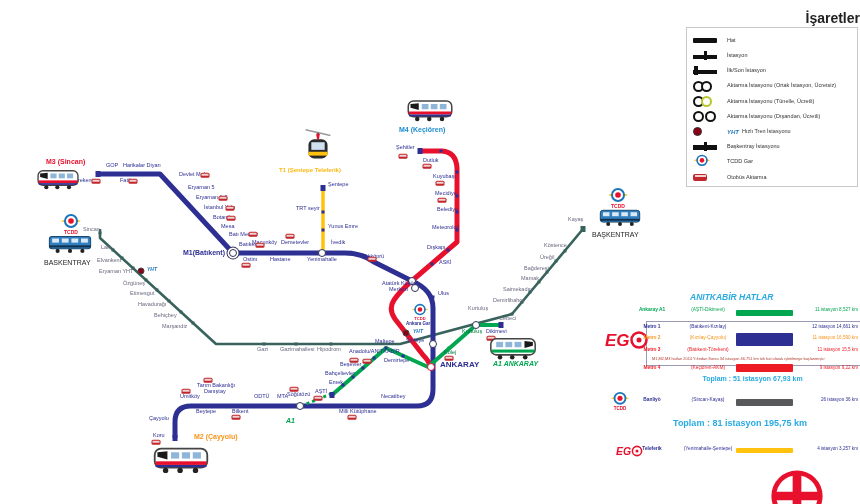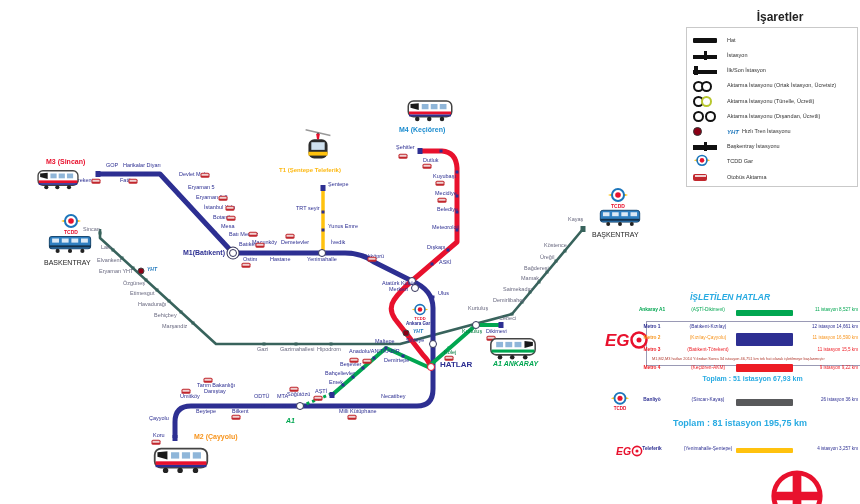--- a/index.html
+++ b/index.html
@@ -23,21 +23,21 @@
   .bg-m{background:#2d2f92}.bg-g{background:#00a650}
   .bg-t{background:#38635c}
   .mk.circ{width:6px;height:6px;border:1.5px solid #33335a;border-radius:50%;background:#fff}
   .mk.circ2{width:6px;height:6px;border:1.5px solid #33335a;border-radius:50%;background:#fff;box-shadow:0 0 0 1.5px #fff,0 0 0 2.5px #33335a}
   .mk.circred{width:6px;height:6px;border:1.5px solid #e8112d;border-radius:50%;background:#fff}
   .mk.yht{width:5px;height:5px;border-radius:50%;background:#8b0015;border:1px solid #444}
   .bus{position:absolute;width:9px;height:4.5px;transform:translate(-50%,-50%);background:#c1272d;border-radius:1.5px}
   .bus::after{content:"";position:absolute;left:1px;top:1px;width:6.5px;height:1.5px;background:#f0d2d2}
   .icon{position:absolute}
   
-  #legend-title{position:absolute;left:700;top:10px;left:700px;width:160px;text-align:center;font-size:12px;color:#222;font-weight:bold}
+  #legend-title{position:absolute;left:700;top:10px;left:700px;width:160px;text-align:right;font-size:14px;color:#222;font-weight:bold}
   #legend{position:absolute;left:686px;top:27px;width:172px;height:160px;border:1px solid #c9c9c9;background:#fff;box-sizing:border-box;padding:5px 4px 0 6px}
   .lg-row{display:flex;align-items:center;height:15.2px}
   .lg-ic{width:34px;display:flex;align-items:center;justify-content:flex-start;flex:none}
   .lg-lb{font-size:5.5px;color:#333;line-height:1}
   .lg-bar{width:24px;height:5px;background:#111;border-radius:1px}
   .lg-st{position:relative;width:24px;height:9px}
   .lg-st .b{position:absolute;left:0;bottom:1px;width:24px;height:4px;background:#111}
   .lg-st .t{position:absolute;left:11px;top:0;width:3px;height:9px;background:#111}
   .lg-term .b{height:4px}
   .lg-term .t{left:1px;width:4px;height:9px}
@@ -260,21 +260,21 @@
       <div class="bus" style="left: 427px; top: 166px;"></div>
       <div class="bus" style="left: 440px; top: 183px;"></div>
       <div class="bus" style="left: 442px; top: 200px;"></div>
       <div class="ll red" style="left: 46px; top: 158px; font-size: 7px;">M3 (Sincan)</div>
       <div class="ll navy" style="left: 183px; top: 249px; font-size: 7px;">M1(Batıkent)</div>
       <div class="ll orange" style="left: 194px; top: 433px; font-size: 7px;">M2 (Çayyolu)</div>
       <div class="ll blue" style="left: 399px; top: 126px; font-size: 7px;">M4 (Keçiören)</div>
       <div class="ll yellow" style="left: 279px; top: 167px; font-size: 6px;">T1 (Şentepe Teleferik)</div>
       <div class="ll green" style="left: 493px; top: 360px; font-size: 7px; font-style: italic;">A1 ANKARAY</div>
       <div class="ll green" style="left: 286px; top: 417px; font-size: 7px; font-style: italic;">A1</div>
-      <div class="ll navy" style="left: 440px; top: 361px; font-size: 8px;">HATLAR</div>
+      <div class="ll navy" style="left: 440px; top: 361px; font-size: 8px;">ANKARAY</div>
       <div class="ll dark" style="left: 44px; top: 259px; font-size: 7px;">BASKENTRAY</div>
       <div class="ll dark" style="left: 592px; top: 231px; font-size: 7px;">BAŞKENTRAY</div>
       <div class="ll navy" style="left: 406px; top: 322px; font-size: 4.5px;">Ankara Gar</div>
       <div class="ll yht" style="left: 413px; top: 329px; font-size: 5px;">YHT</div>
       <div class="ll yht" style="left: 147px; top: 267px; font-size: 5px;">YHT</div>
       <div class="icon" style="left: 36px; top: 166px; width: 44px; height: 26px;"><svg width="100%" height="100%" viewBox="0 0 64 34">
           <rect x="3" y="5" width="58" height="21" rx="7" fill="#fff" stroke="#444" stroke-width="2"></rect>
           <path d="M6 9 L17 8 L17 17 L6 14 Z" fill="#1a1a1a"></path>
           <rect x="21" y="9" width="9" height="7" fill="#8fb6d9"></rect>
           <rect x="33" y="9" width="9" height="7" fill="#8fb6d9"></rect>
@@ -452,21 +452,21 @@
     <span class="lg-ic">
         <span style="position:relative;width:14px;height:7px;background:#c1272d;border-radius:2px;display:inline-block">
           <span style="position:absolute;left:1.5px;top:1.5px;width:11px;height:2px;background:#f0d2d2"></span>
         </span>
       </span>
     <span class="lg-lb">Otobüs Aktarma</span>
   </div>
 </div>
 
 <div id="tablebox">
-  <div class="tb tb-title" style="left:690px;top:293px">İŞLETİLEN HATLAR</div>
+  <div class="tb tb-title" style="left:690px;top:293px">ANITKABİR HATLAR</div>
   <div class="innerbox"></div>
   <div class="icon" style="left:604px;top:327px">
     <svg width="44" height="26" viewBox="0 0 44 26">
         <text x="1" y="19" font-size="17" font-weight="bold" font-style="italic" fill="#e8112d" font-family="Liberation Sans,sans-serif">EG</text>
         <circle cx="35" cy="13" r="7.5" fill="none" stroke="#e8112d" stroke-width="2.5"></circle>
         <circle cx="35" cy="13" r="2.5" fill="#e8112d"></circle>
       </svg>
   </div>
   <div class="icon" style="left:610px;top:390px">
     <svg width="20" height="22" viewBox="0 0 22 24">

